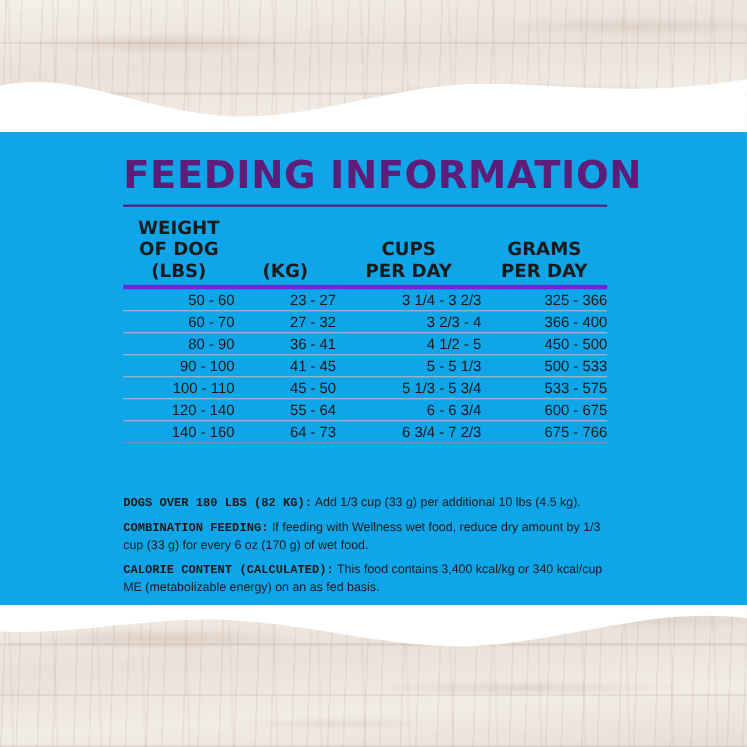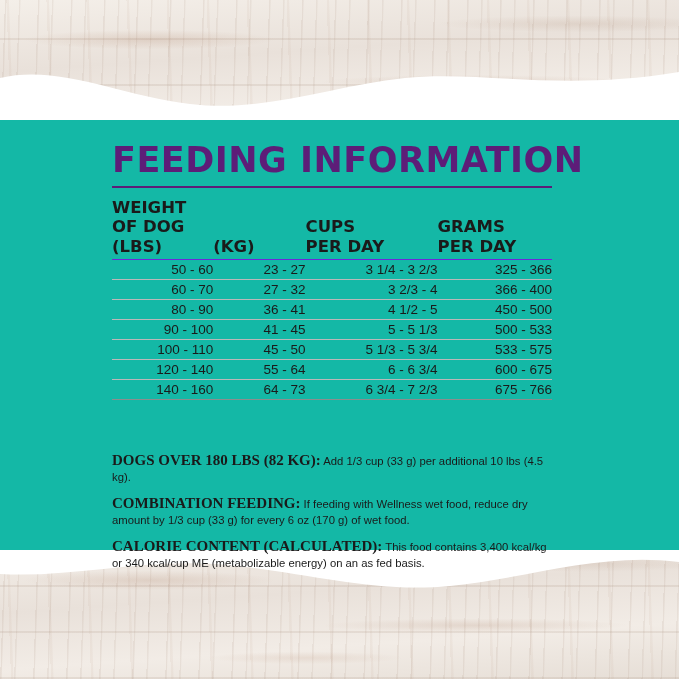--- a/index.html
+++ b/index.html
@@ -74,21 +74,21 @@
     height: 100%;
   }
 
   
   .content {
     position: absolute;
     left: 0;
     top: 120px;
     width: 679px;
     height: 430px;
-    background: #14b8a6;
+    background: #0ea5e9;
     z-index: 5;
   }
 
   .title {
     position: absolute;
     left: 112px;
     top: 20px;
     font-size: 35px;
     font-weight: bold;
     letter-spacing: 0.5px;
@@ -112,23 +112,23 @@
     top: 76px;
     width: 440px;
     border-collapse: collapse;
     color: #1a1a1a;
   }
   table.feed th {
     font-size: 16.5px;
     font-weight: bold;
     font-family: "DejaVu Sans", sans-serif;
     padding: 2px 0 3px 0;
-    text-align: left;
+    text-align: center;
     line-height: 1.18;
-    border-bottom: 1px solid #6d28d9;
+    border-bottom: 4px solid #6d28d9;
     vertical-align: bottom;
   }
   table.feed td {
     font-size: 13.5px;
     text-align: right;
     padding: 2px 0 2px 0;
     border-bottom: 1px solid #b9b9b9;
     font-family: "Liberation Sans", sans-serif;
     white-space: nowrap;
   }
@@ -147,22 +147,22 @@
     width: 442px;
     color: #1a1a1a;
   }
   .note {
     font-size: 11.3px;
     line-height: 1.36;
     margin-bottom: 7px;
   }
   .note b {
     font-weight: bold;
-    font-family: Liberation Serif, serif;
-    font-size: 15px;
+    font-family: Liberation Mono, monospace;
+    font-size: 11px;
   }
 </style>
 </head>
 <body>
 
 <div class="wood-band wood-top">
   <div class="wood-tex"></div>
   <svg class="wood-mask" viewBox="0 0 679 132" preserveAspectRatio="none">
     <path d="M0,132 L0,78 C60,64 120,96 190,104 C265,113 330,86 405,78 C480,70 560,92 679,72 L679,132 Z" fill="#ffffff"></path>
   </svg>

